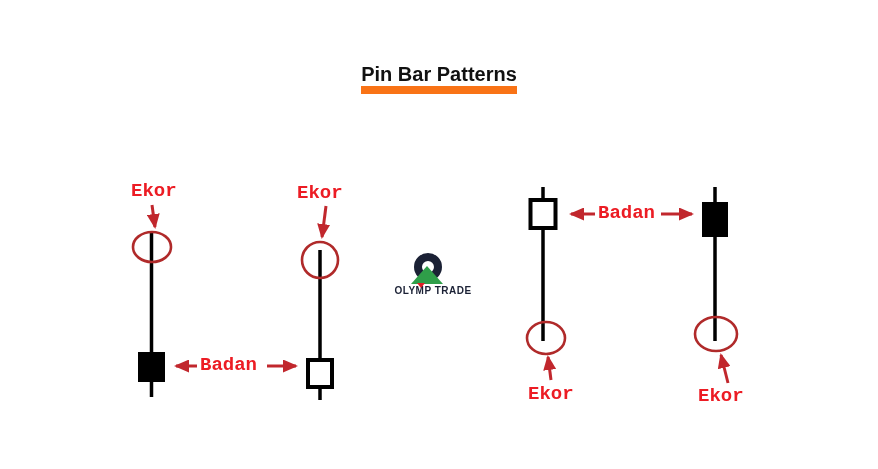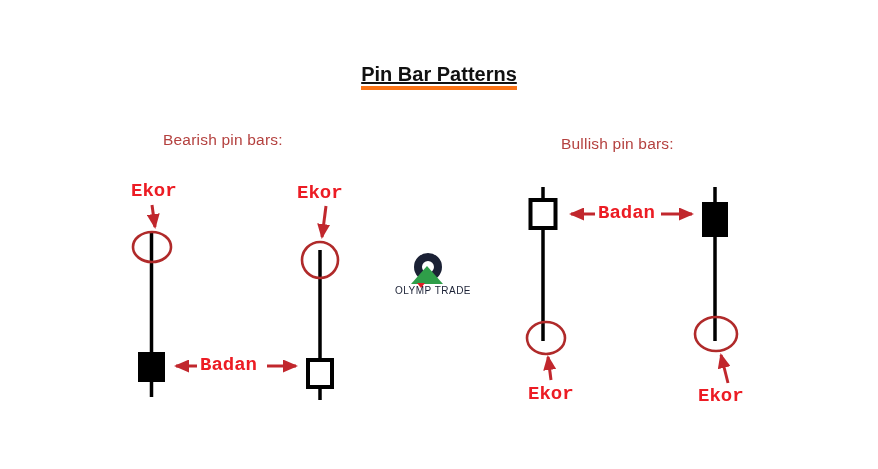--- a/index.html
+++ b/index.html
@@ -8,21 +8,21 @@
     width:878px;height:469px;
     background:#ffffff;
     font-family:"Liberation Sans", sans-serif;
     overflow:hidden;
   }
   .abs{position:absolute;}
   .title{
     left:0;right:0;top:63px;text-align:center;
     font-size:20px;font-weight:bold;color:#111;
   }
-  .title span{border-bottom:4px solid #f97316;padding-bottom:1px;text-decoration:underline;}
+  .title span{border-bottom:8px solid #f97316;padding-bottom:1px;}
   .section-heading{
     font-size:15.5px;color:#b4413f;letter-spacing:0.2px;
   }
   .red-label{
     font-size:19px;font-weight:bold;color:#ec1c24;font-family:Liberation Mono, monospace;
   }
   svg{position:absolute;left:0;top:0;}
   .wick{stroke:#000;stroke-width:3.5;}
   .body-filled{fill:#000;stroke:none;}
   .body-hollow{fill:#fff;stroke:#000;stroke-width:4;}
@@ -40,21 +40,21 @@
     border-bottom:18px solid #2f9e49;
   }
   .logo-tick{
     left:417px;top:283px;width:0;height:0;z-index:3;
     border-left:4px solid transparent;
     border-right:4px solid transparent;
     border-top:5px solid #e01f26;
   }
   .logo-text{
     left:385px;top:285px;width:96px;text-align:center;
-    font-size:10px;font-weight:normal;letter-spacing:0.5px;
+    font-size:10px;font-weight:bold;letter-spacing:0.5px;
     color:#1b2135;white-space:nowrap;
   }
 </style>
 </head>
 <body>
 
 <div id="canvas">
 
   <svg width="878" height="469" viewBox="0 0 878 469">
     <defs>
@@ -97,22 +97,20 @@
     <line class="ann-arrow" x1="728" y1="383" x2="721" y2="355" marker-end="url(#ah)"></line>
 
     <line class="ann-arrow" x1="595" y1="214" x2="571" y2="214" marker-end="url(#ah)"></line>
     <line class="ann-arrow" x1="661" y1="214" x2="692" y2="214" marker-end="url(#ah)"></line>
   </svg>
 
   <div class="abs title">
     <span>Pin Bar Patterns</span>
   </div>
 
-  <div class="abs section-heading" style="left:163px;top:131px;">Bearish pin bars:</div>
-  <div class="abs section-heading" style="left:561px;top:135px;">Bullish pin bars:</div>
 
   <div class="abs red-label" style="left:131px;top:180px;">Ekor</div>
   <div class="abs red-label" style="left:297px;top:182px;">Ekor</div>
   <div class="abs red-label" style="left:200px;top:354px;">Badan</div>
 
   <div class="abs red-label" style="left:598px;top:202px;">Badan</div>
   <div class="abs red-label" style="left:528px;top:383px;">Ekor</div>
   <div class="abs red-label" style="left:698px;top:385px;">Ekor</div>
 
   <div>

